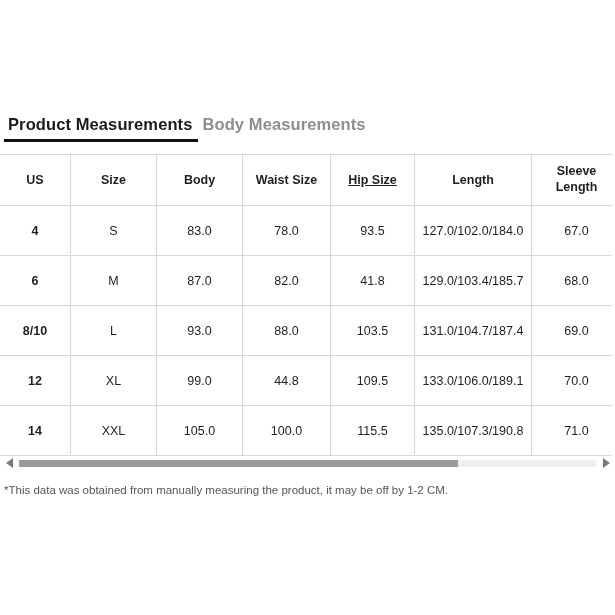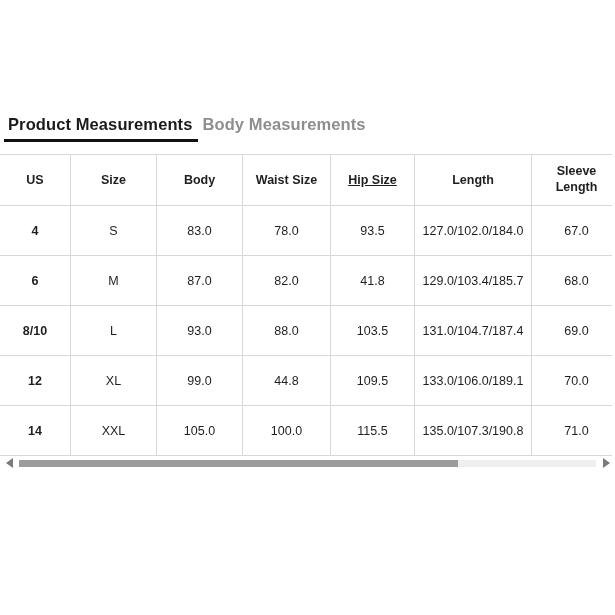--- a/index.html
+++ b/index.html
@@ -237,14 +237,15 @@
       <div class="tri-left"></div>
     </div>
     <div class="scroll-track">
       <div class="scroll-thumb"></div>
     </div>
     <div class="scroll-arrow">
       <div class="tri-right"></div>
     </div>
   </div>
 
+  <div class="note">*This data was obtained from manually measuring the product, it may be off by 1-2 CM.</div>
 
 </div>
 
 </body></html>

